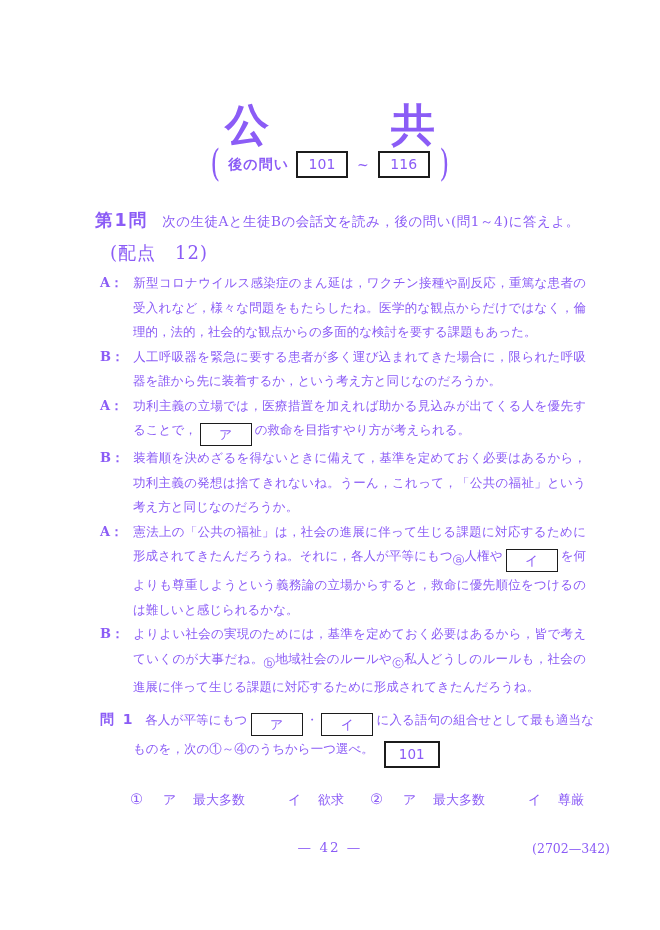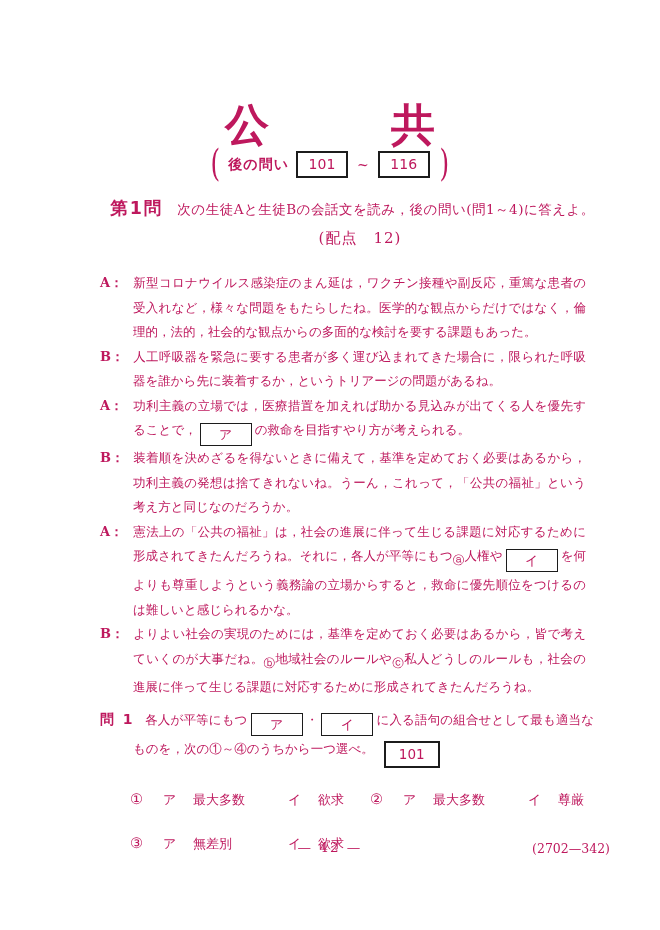--- a/index.html
+++ b/index.html
@@ -1,18 +1,18 @@
 <!DOCTYPE html>
 <html><head>
 <meta charset="utf-8">
 <style>
   html,body{margin:0;padding:0;background:#e8e8e8;}
   .page{
     position:relative;width:660px;height:930px;background:#ffffff;
-    margin:0 auto;overflow:hidden;color:#be185d;
+    margin:0 auto;overflow:hidden;color:#8b5cf6;
     font-family:"DejaVu Serif","Liberation Serif",serif;
   }
   .gothic{font-family:"DejaVu Sans","Liberation Sans",sans-serif;}
 
   
   .title-row{
     position:absolute;top:96px;left:0;right:0;text-align:center;
   }
   .title-row .title-text{
     font-family:"DejaVu Sans","Liberation Sans",sans-serif;
@@ -32,27 +32,27 @@
   }
   .ar-label{font-weight:700;letter-spacing:1px;}
   .range-box{
     display:inline-block;width:48px;height:23px;line-height:23px;
     border:2px solid #1c1c1c;text-align:center;font-size:14px;
     font-family:"DejaVu Sans","Liberation Sans",sans-serif;margin:0 2px;
   }
   .tilde{font-size:14px;margin:0 2px;}
 
   
-  .q-header{position:absolute;top:196px;left:95px;right:50px;text-align:center;}
+  .q-header{position:absolute;top:208px;left:95px;right:50px;}
   .q-num{
     font-family:"DejaVu Sans","Liberation Sans",sans-serif;
     font-weight:700;font-size:17.5px;letter-spacing:2px;margin-right:14px;
   }
   .q-instruction{font-size:13.5px;letter-spacing:0.5px;}
-  .points{margin-top:9px;margin-left:15px;font-size:15px;letter-spacing:1px;}
+  .points{margin-top:9px;margin-left:15px;font-size:18px;letter-spacing:1px;}
 
   
   .dialogue{
     position:absolute;top:271px;left:100px;width:486px;
     font-size:12.5px;line-height:24.55px;text-align:justify;
   }
   .para{margin:0;padding-left:33px;text-indent:-33px;}
   .speaker{
     display:inline-block;width:33px;text-indent:0;
     font-weight:700;font-size:13px;
@@ -80,21 +80,21 @@
   }
   .q-label{
     display:inline-block;width:45px;text-indent:0;
     font-family:"DejaVu Sans","Liberation Sans",sans-serif;
     font-weight:700;font-size:14px;letter-spacing:2px;
   }
 
   
   .choices{
     position:absolute;top:787px;left:130px;
-    display:grid;grid-template-columns:240px 240px;row-gap:19px;
+    display:grid;grid-template-columns:240px 240px;row-gap:10px;
     font-size:13px;line-height:25px;
   }
   .c-num{display:inline-block;width:33px;font-size:14.5px;}
   .c-kana{display:inline-block;width:30px;}
   .c-val{display:inline-block;width:95px;}
   .c-val2{display:inline-block;}
 
   
   .page-num{
     position:absolute;top:839px;left:0;right:0;text-align:center;
@@ -127,21 +127,21 @@
       <span class="q-num gothic">第1問</span><span class="q-instruction">次の生徒Aと生徒Bの会話文を読み，後の問い(問1～4)に答えよ。</span>
     </div>
     <div class="points">(配点　12)</div>
   </div>
 
   <div class="dialogue">
     <p class="para">
       <span class="speaker">A：</span><span><span class="seg-text">新型コロナウイルス感染症のまん延は，ワクチン接種や副反応，重篤な患者の受入れなど，様々な問題をもたらしたね。医学的な観点からだけではなく，倫理的，法的，社会的な観点からの多面的な検討を要する課題もあった。</span></span>
     </p>
     <p class="para">
-      <span class="speaker">B：</span><span><span class="seg-text">人工呼吸器を緊急に要する患者が多く運び込まれてきた場合に，限られた呼吸器を誰から先に装着するか，というトリアージの問題があるね。</span></span>
+      <span class="speaker">B：</span><span><span class="seg-text">人工呼吸器を緊急に要する患者が多く運び込まれてきた場合に，限られた呼吸器を誰から先に装着するか，という考え方と同じなのだろうか。</span></span>
     </p>
     <p class="para">
       <span class="speaker">A：</span><span><span class="seg-text">功利主義の立場では，医療措置を加えれば助かる見込みが出てくる人を優先することで，</span><span class="seg-box">ア</span><span class="seg-text">の救命を目指すやり方が考えられる。</span></span>
     </p>
     <p class="para">
       <span class="speaker">B：</span><span><span class="seg-text">装着順を決めざるを得ないときに備えて，基準を定めておく必要はあるから，功利主義の発想は捨てきれないね。うーん，これって，「公共の福祉」という考え方と同じなのだろうか。</span></span>
     </p>
     <p class="para">
       <span class="speaker">A：</span><span><span class="seg-text">憲法上の「公共の福祉」は，社会の進展に伴って生じる課題に対応するために形成されてきたんだろうね。それに，各人が平等にもつ</span><span class="seg-circ">ⓐ</span><span class="seg-u">人権</span><span class="seg-text">や</span><span class="seg-box">イ</span><span class="seg-text">を何よりも尊重しようという義務論の立場からすると，救命に優先順位をつけるのは難しいと感じられるかな。</span></span>
     </p>
@@ -156,21 +156,18 @@
     </p>
   </div>
 
   <div class="choices">
     <div class="choice">
       <span class="c-num">①</span><span class="c-kana">ア</span><span class="c-val">最大多数</span><span class="c-kana">イ</span><span class="c-val2">欲求</span>
     </div>
     <div class="choice">
       <span class="c-num">②</span><span class="c-kana">ア</span><span class="c-val">最大多数</span><span class="c-kana">イ</span><span class="c-val2">尊厳</span>
     </div>
-    <div class="choice">
-      <span class="c-num">③</span><span class="c-kana">ア</span><span class="c-val">無差別</span><span class="c-kana">イ</span><span class="c-val2">欲求</span>
-    </div>
   </div>
 
   <div class="page-num">— 42 —</div>
   <div class="print-code">(2702—342)</div>
 
 </div>
 
 </body></html>

